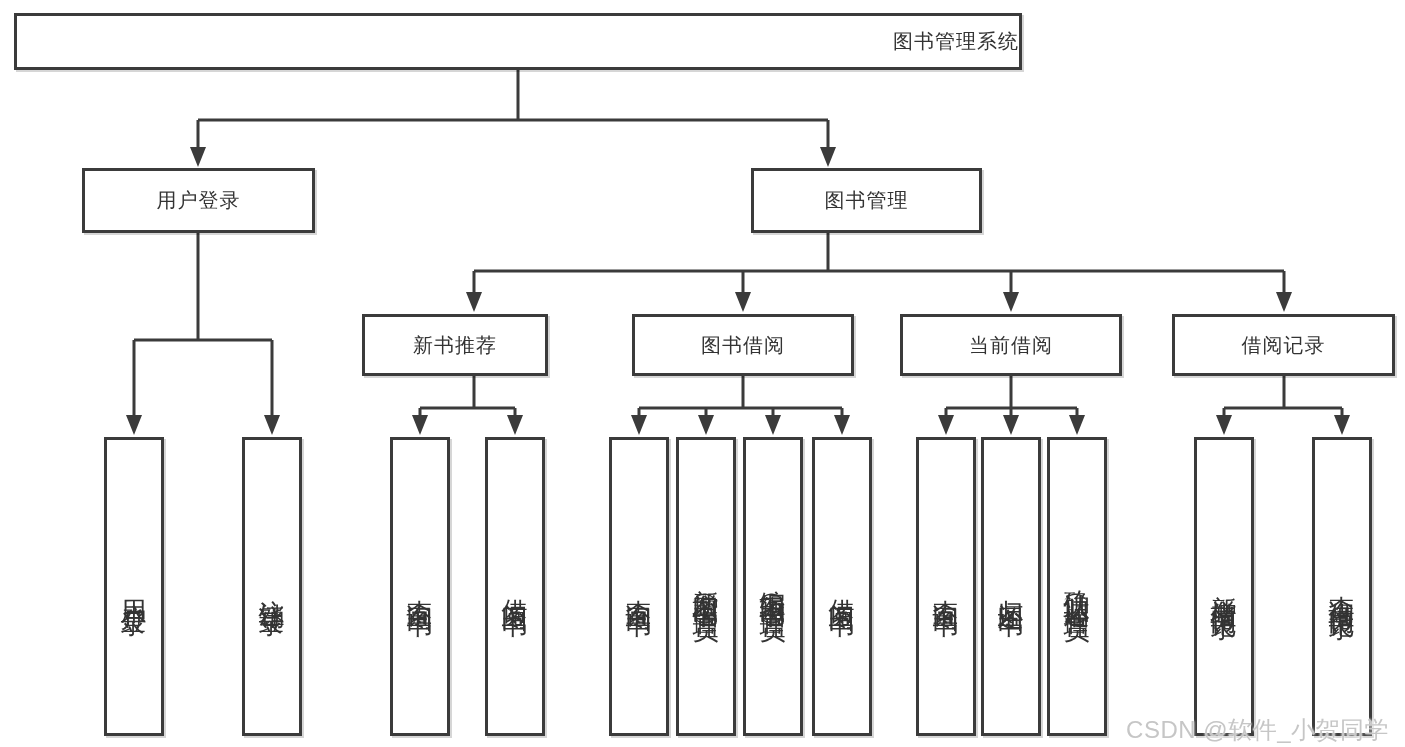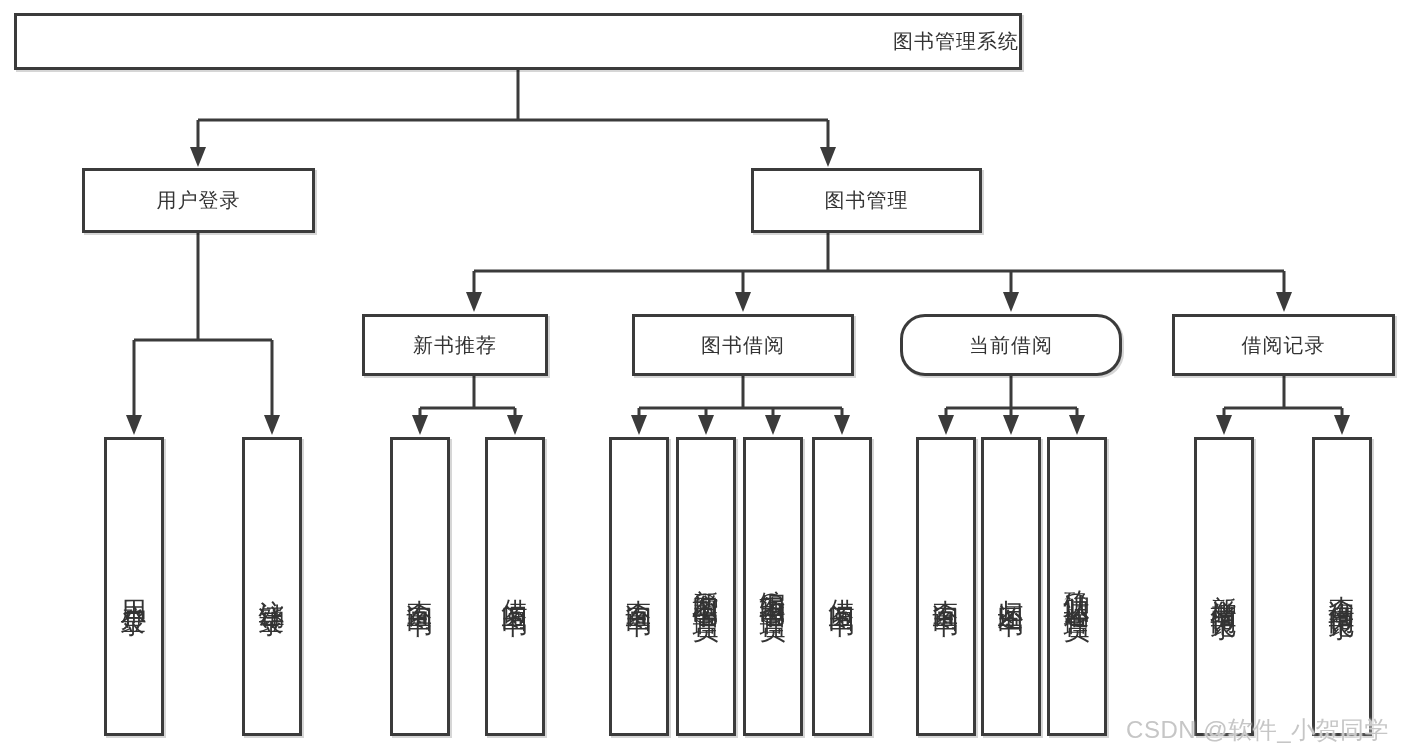--- a/index.html
+++ b/index.html
@@ -18,21 +18,21 @@
   .node.v .lbl {
     writing-mode:vertical-rl; text-orientation:mixed;
     font-size:26px; letter-spacing:4px; line-height:1;
   }
   
   #n-root    { left:14px;  top:13px;  width:1008px; height:57px;justify-content:flex-end; }
   #n-login   { left:82px;  top:168px; width:233px;  height:65px; }
   #n-mgmt    { left:713px; top:168px; width:231px;  height:65px;margin-left:38px; }
   #n-rec     { left:362px; top:314px; width:186px;  height:62px; }
   #n-borrow  { left:632px; top:314px; width:222px;  height:62px; }
-  #n-current { left:900px; top:314px; width:222px;  height:62px;border-radius:25px; }
+  #n-current { left:900px; top:314px; width:222px;  height:62px; }
   #n-records { left:1172px;top:314px; width:223px;  height:62px; }
   .leaf { top:437px; width:60px; height:299px; }
   #l-1a { left:104px; }  #l-1b { left:242px; }
   #l-2a { left:390px; }  #l-2b { left:485px; }
   #l-3a { left:609px; }  #l-3b { left:676px; }  #l-3c { left:743px; }  #l-3d { left:812px; }
   #l-4a { left:916px; }  #l-4b { left:981px; }  #l-4c { left:1047px; }
   #l-5a { left:1194px; } #l-5b { left:1312px; }
   .watermark {
     position:absolute; right:16px; top:714px; z-index:5;
     font-size:24px; color:#c6c6c6; letter-spacing:0.5px; white-space:nowrap;

